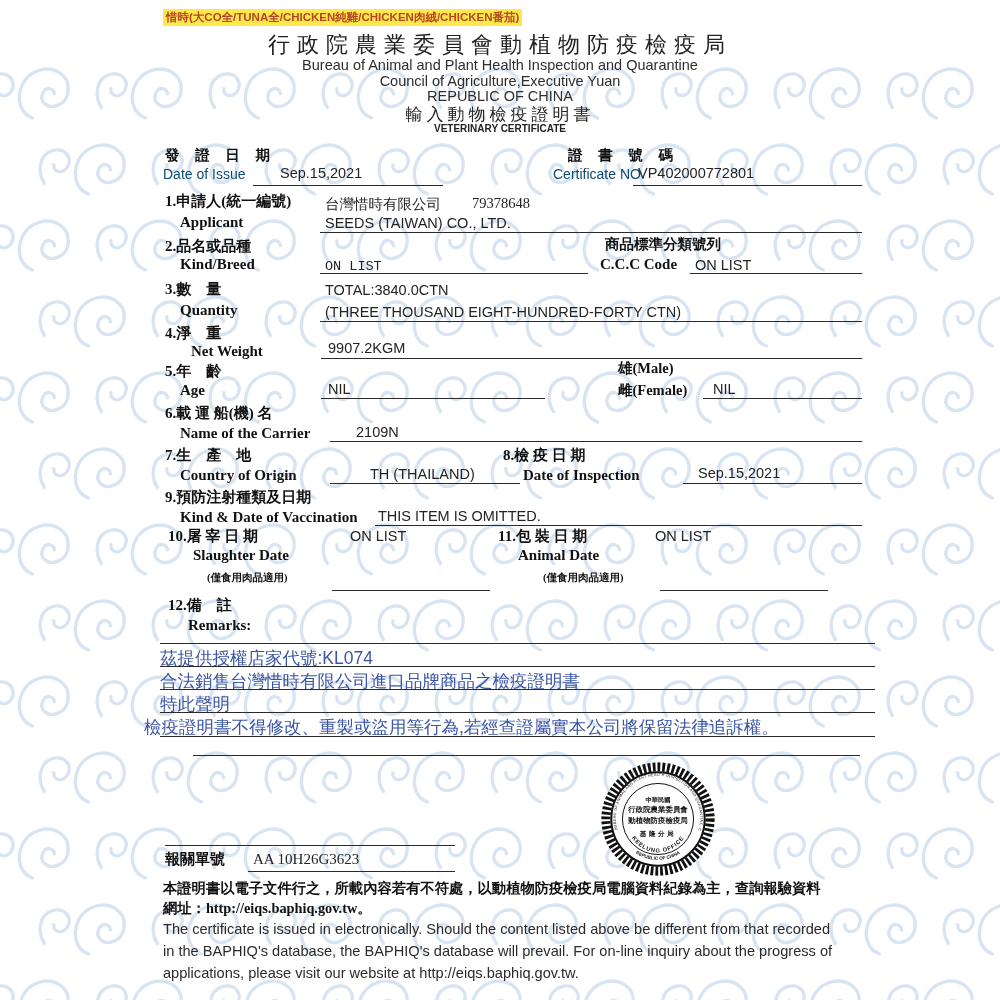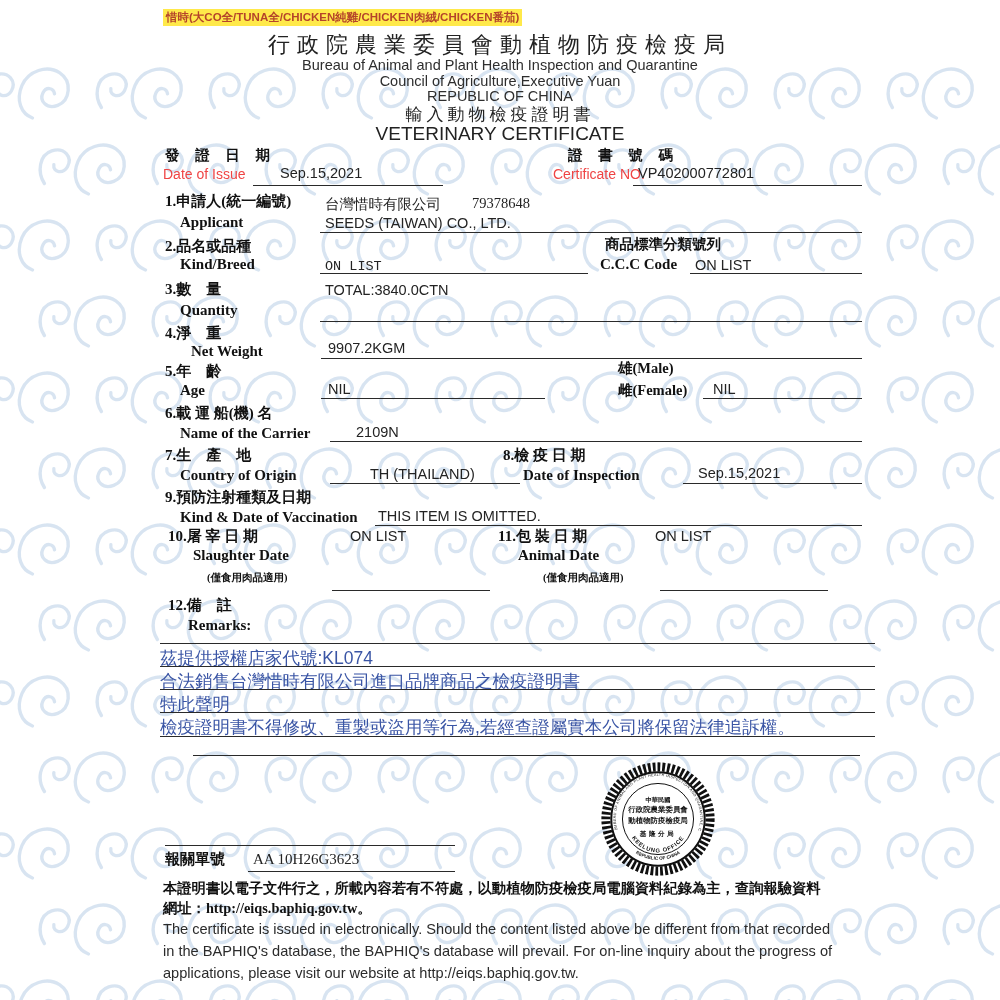--- a/index.html
+++ b/index.html
@@ -6,25 +6,25 @@
   .page{position:relative;width:1000px;height:1000px;background:#fff;overflow:hidden;
         font-family:"Liberation Sans",sans-serif;color:#1c1c1c;}
   .abs{position:absolute;white-space:nowrap;}
   
   .hl{background:#ffe94a;color:#b5442a;font-size:11.5px;font-weight:bold;padding:1px 3px;
       font-family:"Liberation Sans",sans-serif;}
   .ctr{left:0;width:1000px;text-align:center;}
   .title-cjk{font-family:"Liberation Serif",serif;font-size:22px;letter-spacing:7px;color:#222;}
   .h-en{font-size:14.5px;color:#2e2e2e;}
   .cert-cjk{font-family:"Liberation Serif",serif;font-size:17px;letter-spacing:4px;color:#222;}
-  .cert-en{font-size:19px;font-weight:normal;color:#222;}
+  .cert-en{font-size:10px;font-weight:bold;color:#222;}
   .lab{font-family:"Liberation Serif",serif;font-weight:bold;font-size:15px;color:#111;}
   .lab2{font-family:"Liberation Serif",serif;font-weight:bold;font-size:14.5px;color:#111;}
   .sub{font-family:"Liberation Serif",serif;font-weight:bold;font-size:15px;color:#111;}
-  .plain{font-size:14px;color:#ef4444;}
+  .plain{font-size:14px;color:#0c4a6e;}
   .val{font-size:14.5px;color:#232323;}
   .valserif{font-family:"Liberation Serif",serif;font-size:14.5px;color:#232323;}
   .mono{font-family:"Liberation Mono",monospace;font-size:13.5px;color:#232323;}
   .note{font-family:"Liberation Serif",serif;font-weight:bold;font-size:10.5px;color:#111;}
   .blue{color:#3a55a5;font-size:17.5px;}
   .ln{position:absolute;height:0;border-top:1.7px solid #2a2a2a;}
   .footcjk{font-family:"Liberation Serif",serif;font-weight:bold;font-size:14.3px;color:#111;}
   .footen{font-size:14.6px;color:#2b2b2b;}
   .wm{position:absolute;left:0;top:0;z-index:0;}
   .content{position:absolute;left:0;top:0;width:1000px;height:1000px;z-index:1;}
@@ -195,20 +195,21 @@
     <span class="abs sub" style="left:180px;top:256px;">Kind/Breed</span>
     <span class="abs mono" style="left:325px;top:259px;">ON LIST</span>
     <div class="ln" style="left:320px;top:273px;width:268px;"></div>
     <span class="abs sub" style="left:600px;top:256px;">C.C.C Code</span>
     <span class="abs val" style="left:695px;top:257px;">ON LIST</span>
     <div class="ln" style="left:690px;top:273px;width:172px;"></div>
 
     <span class="abs lab" style="left:165px;top:280px;">3.數　量</span>
     <span class="abs val" style="left:325px;top:282px;">TOTAL:3840.0CTN</span>
     <span class="abs sub" style="left:180px;top:302px;">Quantity</span>
+    <span class="abs val" style="left:325px;top:304px;">(THREE THOUSAND EIGHT-HUNDRED-FORTY CTN)</span>
     <div class="ln" style="left:320px;top:321px;width:542px;"></div>
 
     <span class="abs lab" style="left:165px;top:324px;">4.淨　重</span>
     <span class="abs sub" style="left:191px;top:343px;">Net Weight</span>
     <span class="abs val" style="left:328px;top:340px;">9907.2KGM</span>
     <div class="ln" style="left:321px;top:358px;width:541px;"></div>
 
     <span class="abs lab" style="left:165px;top:362px;">5.年　齡</span>
     <span class="abs lab2" style="left:618px;top:359px;">雄(Male)</span>
     <span class="abs sub" style="left:180px;top:382px;">Age</span>
@@ -251,21 +252,21 @@
     <span class="abs lab" style="left:168px;top:596px;">12.備　註</span>
     <span class="abs sub" style="left:188px;top:617px;">Remarks:</span>
 
     <div class="ln" style="left:160px;top:643px;width:715px;"></div>
     <span class="abs blue" style="left:160px;top:646px;">茲提供授權店家代號:KL074</span>
     <div class="ln" style="left:160px;top:666px;width:715px;"></div>
     <span class="abs blue" style="left:160px;top:669px;">合法銷售台灣惜時有限公司進口品牌商品之檢疫證明書</span>
     <div class="ln" style="left:160px;top:689px;width:715px;"></div>
     <span class="abs blue" style="left:160px;top:692px;">特此聲明</span>
     <div class="ln" style="left:160px;top:712px;width:715px;"></div>
-    <span class="abs blue" style="left:160px;top:715px;">檢疫證明書不得修改、重製或盜用等行為,若經查證屬實本公司將保留法律追訴權。</span>
+    <span class="abs blue" style="left:144px;top:715px;">檢疫證明書不得修改、重製或盜用等行為,若經查證屬實本公司將保留法律追訴權。</span>
     <div class="ln" style="left:160px;top:736px;width:715px;"></div>
 
     <div class="ln" style="left:193px;top:755px;width:667px;"></div>
 
     <svg class="sealbox" viewBox="0 0 150 150">
       <defs>
         <path id="sealTop" d="M 26 88 A 51 51 0 1 1 124 88" fill="none"></path>
         <path id="sealBotOuter" d="M 29 94 A 50 50 0 0 0 121 94" fill="none"></path>
         <path id="sealBotInner" d="M 41 93 A 37 37 0 0 0 109 93" fill="none"></path>
       </defs>

